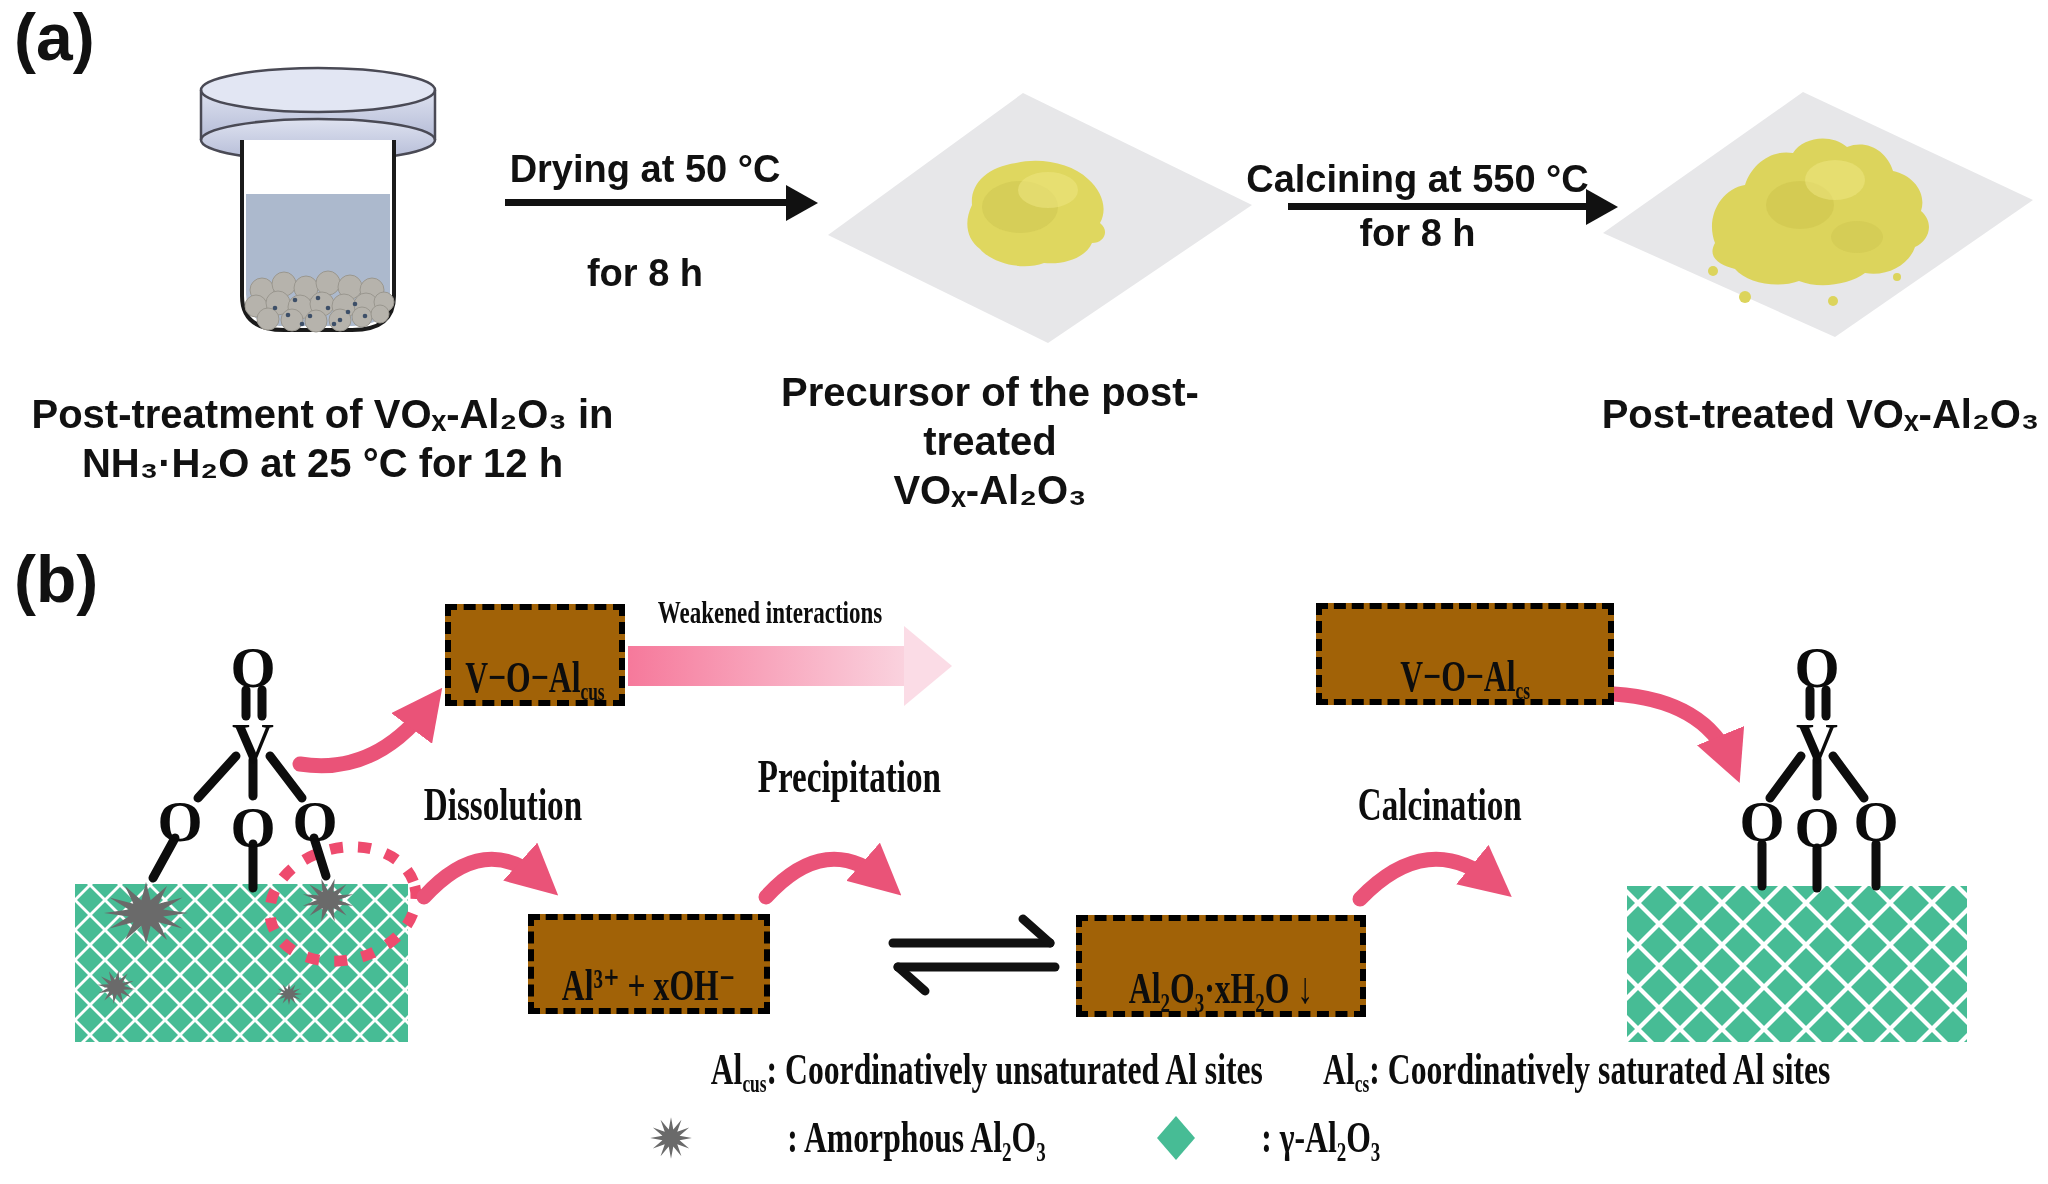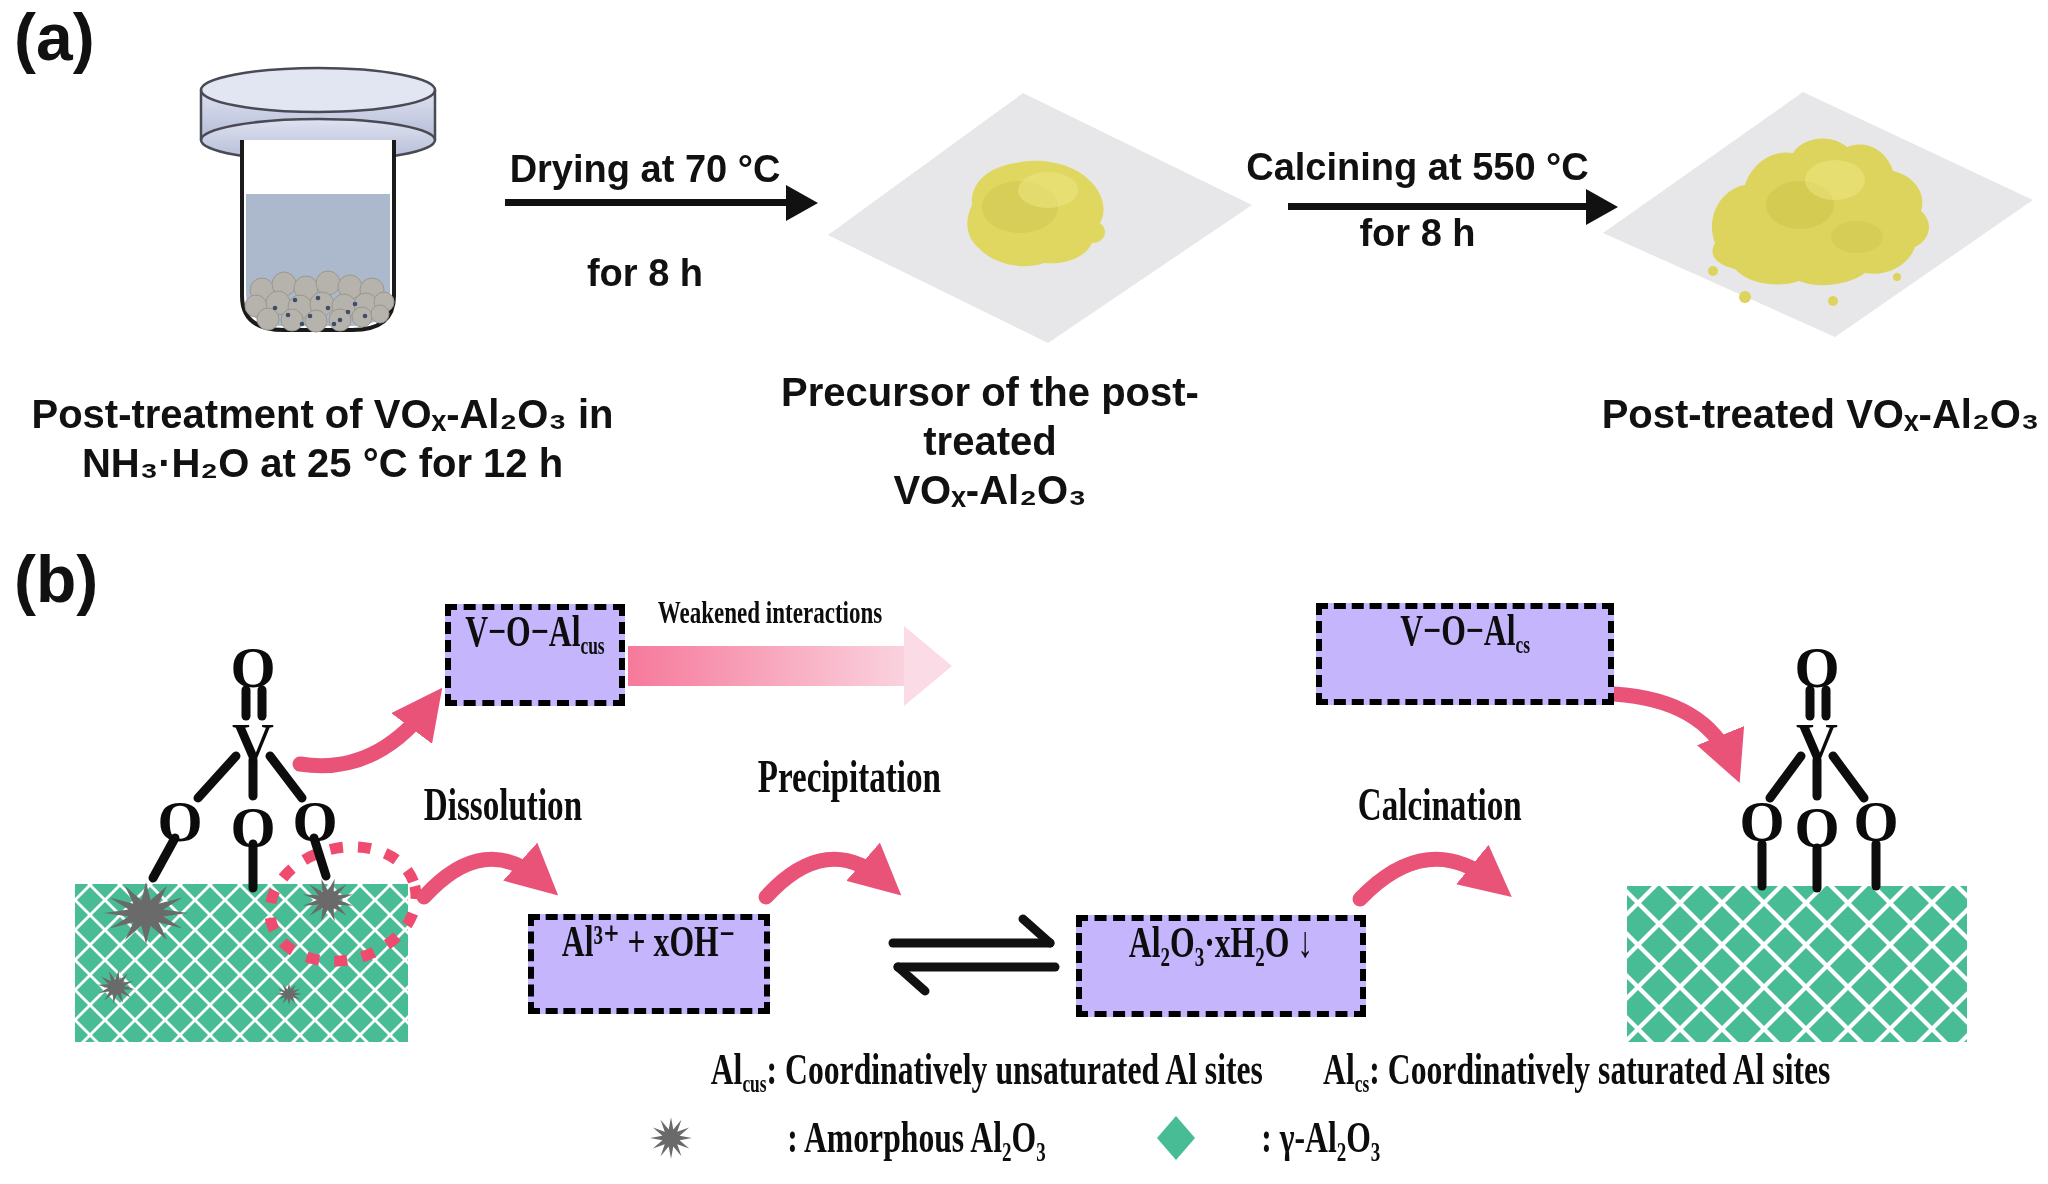--- a/index.html
+++ b/index.html
@@ -8,22 +8,22 @@
   .abs{position:absolute;}
   .sans-bold{font-family:"Liberation Sans","DejaVu Sans",sans-serif;font-weight:700;color:#111;}
   .serif-bold{font-family:"Liberation Serif","DejaVu Serif",serif;font-weight:700;color:#0d0d0d;}
   .center{text-align:center;}
   .panel-label{font-size:66px;line-height:1;}
   .cap{font-size:40px;line-height:1.22;}
   .arrlab{font-size:38px;line-height:1;}
   .rxn-line{position:absolute;height:7px;background:#111;}
   .rxn-head{position:absolute;width:0;height:0;border-top:18px solid transparent;
             border-bottom:18px solid transparent;border-left:32px solid #111;}
-  .dashed-box{position:absolute;border:6px dashed #000;background:#c4b5fd;
-              display:flex;align-items:flex-start;justify-content:center;}
+  .dashed-box{position:absolute;border:6px dashed #000;background:#a16207;
+              display:flex;align-items:flex-end;justify-content:center;}
   .boxtext{font-size:44px;line-height:1;white-space:nowrap;}
   .squeeze{display:inline-block;transform:scaleX(0.72);transform-origin:center;white-space:nowrap;}
   sub.small{font-size:0.55em;vertical-align:-0.35em;line-height:0;}
   .blabel{font-size:46px;line-height:1;}
   .legend-line{font-size:44px;line-height:1;}
   .legend-row2{display:flex;align-items:center;justify-content:center;gap:10px;}
   .atomtext{font-family:"Liberation Serif","DejaVu Serif",serif;font-weight:700;font-size:58px;fill:#0b0b0b;}
 </style>
 </head>
 <body>
@@ -82,40 +82,40 @@
         <circle cx="112" cy="266" r="2.3"></circle>
         <circle cx="144" cy="266" r="2.3"></circle>
     </g>
   </svg>
 
   <div class="abs sans-bold cap center" style="left:10px;top:366px;width:625px;margin-top:24px;">
     <div>Post-treatment of VOₓ-Al₂O₃ in</div>
     <div>NH₃·H₂O at 25 °C for 12 h</div>
   </div>
 
-  <div class="abs sans-bold arrlab center" style="left:480px;top:150px;width:330px;">Drying at 70 °C</div>
+  <div class="abs sans-bold arrlab center" style="left:480px;top:150px;width:330px;">Drying at 50 °C</div>
   <div class="rxn-line" style="left:505px;top:199px;width:283px;"></div>
   <div class="rxn-head" style="left:786px;top:185px;"></div>
   <div class="abs sans-bold arrlab center" style="left:480px;top:212px;width:330px;margin-top:42px;">for 8 h</div>
 
   <svg class="abs" style="left:820px;top:85px;" width="440" height="262" viewBox="0 0 440 262">
     <polygon points="203,8 432,120 228,258 8,150" fill="#E7E7E9"></polygon>
     <path d="M152,120 C150,98 168,82 196,78 C220,72 252,78 268,94 C282,106 288,124 280,138
              C290,146 284,158 272,158 C266,172 246,180 224,178 C202,186 172,178 160,164
              C146,154 144,136 152,120 Z" fill="#DFD75F"></path>
     <ellipse cx="200" cy="122" rx="38" ry="26" fill="#C9C14E" opacity="0.4"></ellipse>
     <ellipse cx="228" cy="105" rx="30" ry="18" fill="#EFE884" opacity="0.5"></ellipse>
   </svg>
 
   <div class="abs sans-bold cap center" style="left:740px;top:368px;width:500px;">
     <div>Precursor of the post-treated</div>
     <div>VOₓ-Al₂O₃</div>
   </div>
 
-  <div class="abs sans-bold arrlab center" style="left:1245px;top:148px;width:345px;">Calcining at 550 °C</div>
+  <div class="abs sans-bold arrlab center" style="left:1245px;top:160px;width:345px;">Calcining at 550 °C</div>
   <div class="rxn-line" style="left:1288px;top:203px;width:300px;"></div>
   <div class="rxn-head" style="left:1586px;top:189px;"></div>
   <div class="abs sans-bold arrlab center" style="left:1245px;top:214px;width:345px;">for 8 h</div>
 
   <svg class="abs" style="left:1595px;top:85px;" width="453" height="262" viewBox="0 0 453 262">
     <polygon points="208,7 438,115 240,252 8,148" fill="#E7E7E9"></polygon>
     <path d="M120,158 C110,132 126,104 150,100 C156,80 176,64 198,68 C208,52 236,48 252,62
              C272,54 292,66 298,86 C318,90 332,108 326,126 C340,138 334,156 320,162
              C314,180 292,192 270,188 C254,200 224,204 204,196 C182,204 152,198 140,184
              C124,180 112,172 120,158 Z" fill="#DCD45C"></path>

